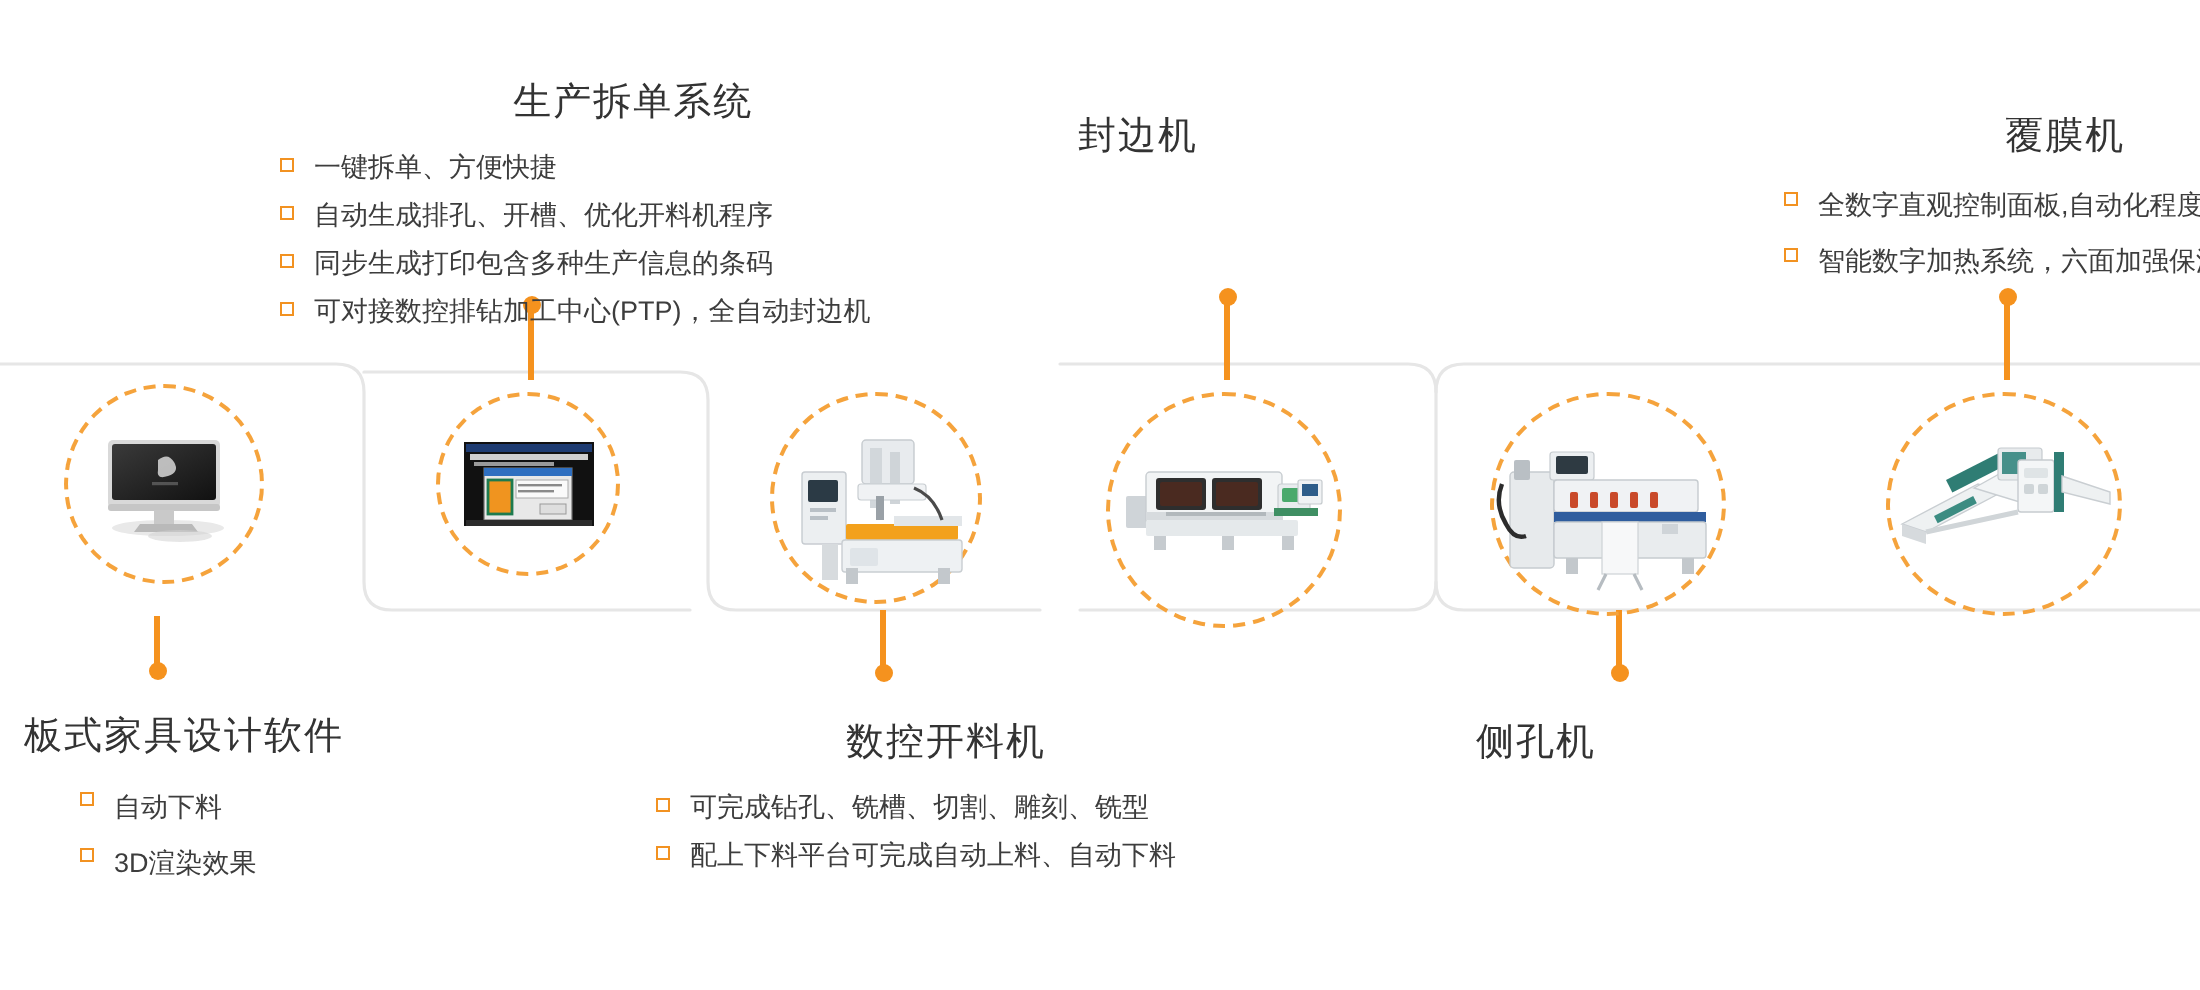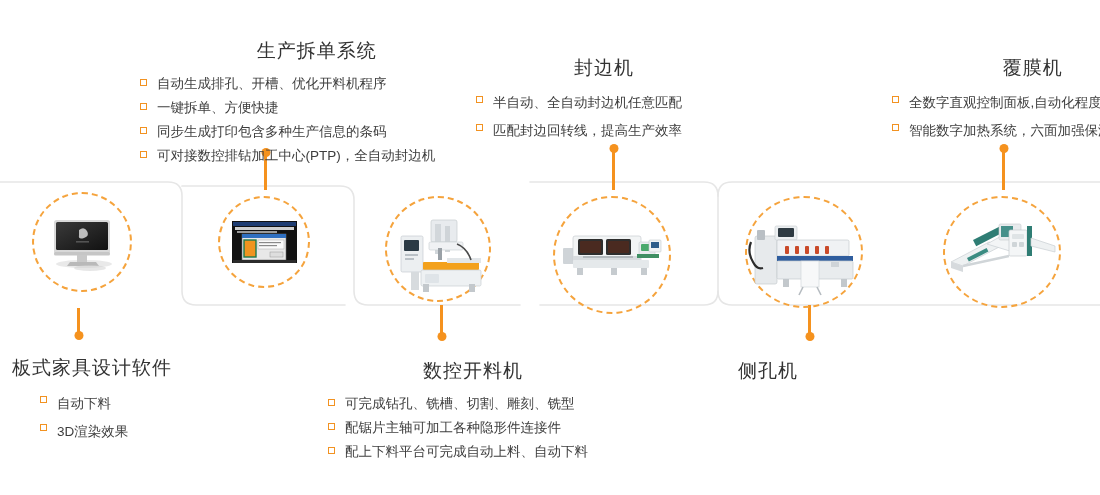--- a/index.html
+++ b/index.html
@@ -239,49 +239,39 @@
       <path d="M20 70 L66 60" stroke="#d0d5d8" stroke-width="2.5" fill="none"></path>
       <rect x="24" y="62" width="22" height="4" transform="rotate(-27 24 62)" fill="#3b8c82"></rect>
     </svg>
   </div>
 
   <div class="block" style="left:140px;top:38px;">
     <div class="heading" style="text-align:center;padding-left:58px;">生产拆单系统</div>
     <ul>
       <li>
         <span class="bullet"></span>
+        <span>一键拆单、方便快捷</span>
+      </li>
+      <li>
+        <span class="bullet"></span>
         <span>自动生成排孔、开槽、优化开料机程序</span>
       </li>
       <li>
         <span class="bullet"></span>
-        <span>一键拆单、方便快捷</span>
-      </li>
-      <li>
-        <span class="bullet"></span>
         <span>同步生成打印包含多种生产信息的条码</span>
       </li>
       <li>
         <span class="bullet"></span>
         <span>可对接数控排钻加工中心(PTP)，全自动封边机</span>
       </li>
     </ul>
   </div>
 
-  <div class="block loose" style="left:476px;top:55px;">
+  <div class="block loose" style="left:489px;top:55px;">
     <div class="heading" style="text-align:center;padding-left:50px;">封边机</div>
-    <ul>
-      <li>
-        <span class="bullet"></span>
-        <span>半自动、全自动封边机任意匹配</span>
-      </li>
-      <li>
-        <span class="bullet"></span>
-        <span>匹配封边回转线，提高生产效率</span>
-      </li>
-    </ul>
   </div>
 
   <div class="block loose" style="left:892px;top:55px;">
     <div class="heading" style="text-align:center;padding-left:58px;">覆膜机</div>
     <ul>
       <li>
         <span class="bullet"></span>
         <span>全数字直观控制面板,自动化程度高</span>
       </li>
       <li>
@@ -307,21 +297,20 @@
 
   <div class="block" style="left:328px;top:358px;">
     <div class="heading" style="padding-left:30px;">数控开料机</div>
     <ul>
       <li>
         <span class="bullet"></span>
         <span>可完成钻孔、铣槽、切割、雕刻、铣型</span>
       </li>
       <li>
         <span class="bullet"></span>
-        <span>配锯片主轴可加工各种隐形件连接件</span>
       </li>
       <li>
         <span class="bullet"></span>
         <span>配上下料平台可完成自动上料、自动下料</span>
       </li>
     </ul>
   </div>
 
   <div class="block" style="left:718px;top:358px;">
     <div class="heading" style="text-align:right;padding-left:20px;">侧孔机</div>

